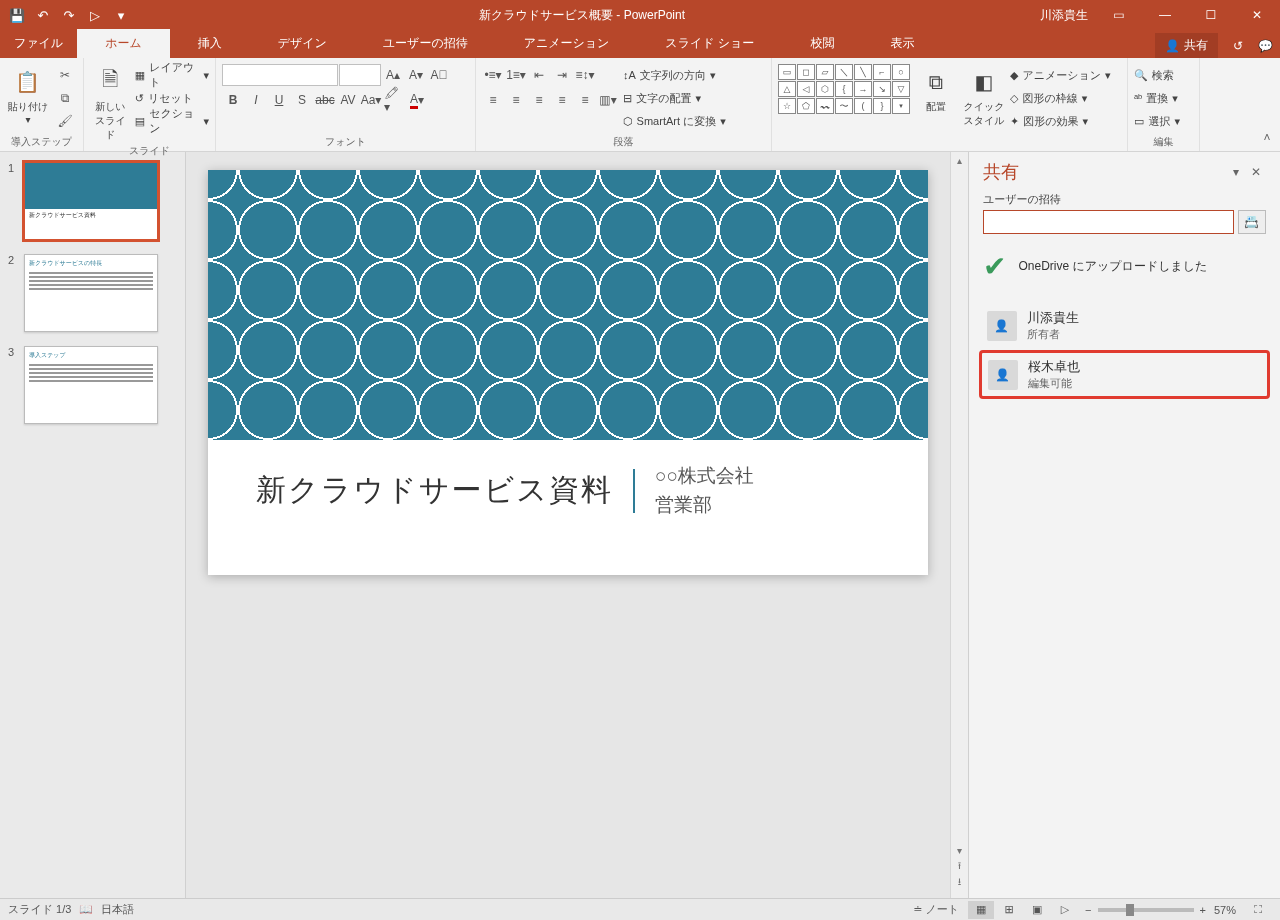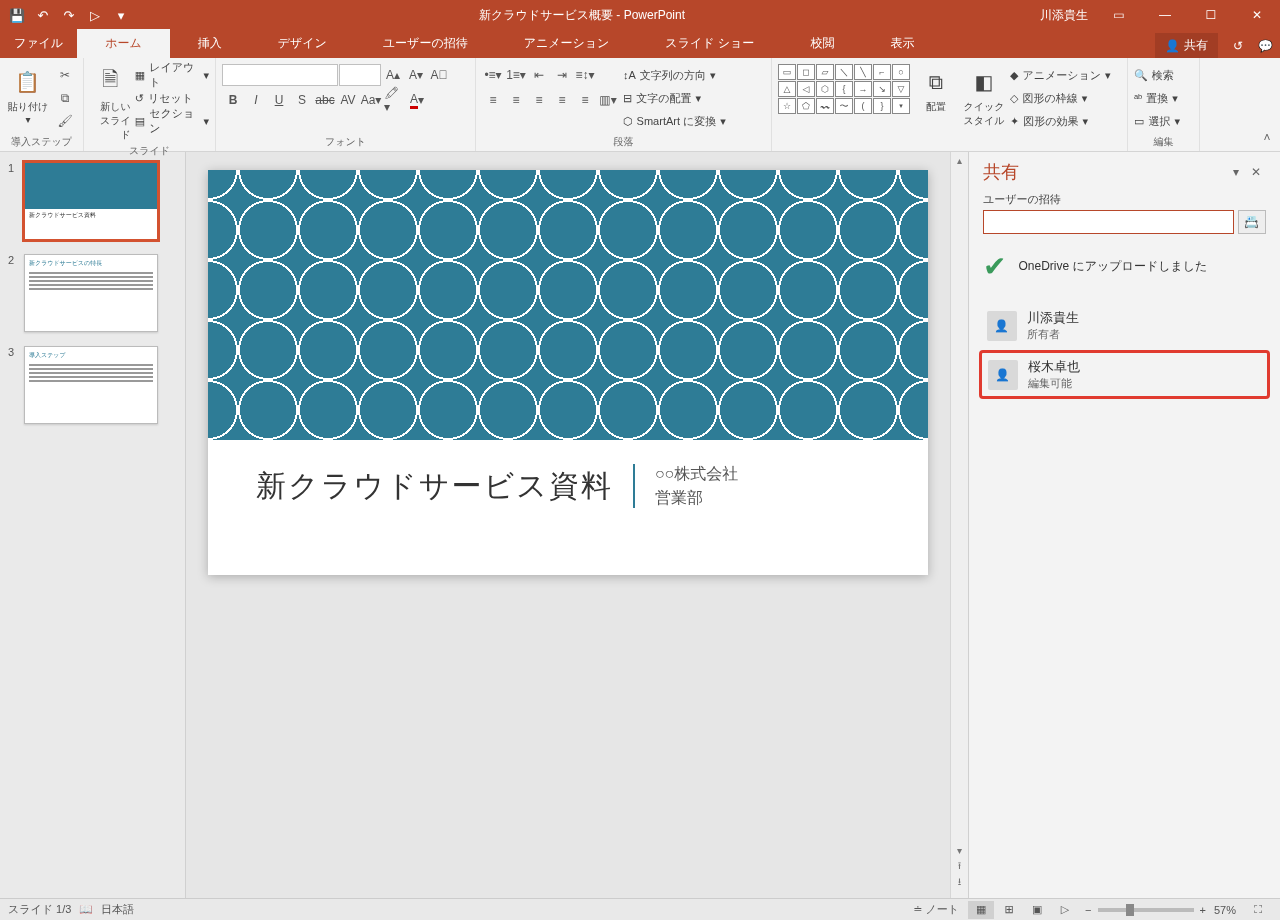--- a/index.html
+++ b/index.html
@@ -56,21 +56,21 @@
 .slide { width:720px; height:405px; background:#fff; box-shadow:0 2px 10px rgba(0,0,0,.25);}
 .slide .pattern { height:270px; background:#2e7c96; background-image:
   radial-gradient(circle at 0 0,transparent 28px,#fff 28px,#fff 30px,transparent 30px),
   radial-gradient(circle at 60px 0,transparent 28px,#fff 28px,#fff 30px,transparent 30px),
   radial-gradient(circle at 0 60px,transparent 28px,#fff 28px,#fff 30px,transparent 30px),
   radial-gradient(circle at 60px 60px,transparent 28px,#fff 28px,#fff 30px,transparent 30px);
   background-size:60px 60px;}
 .slide .titlearea { display:flex; align-items:center; padding:22px 48px; gap:20px;}
 .slide .st { font-size:30px; color:#333; letter-spacing:2px;}
 .slide .vl { width:2px; height:44px; background:#2e7c96;}
-.slide .sub { font-size:16px; color:#555; line-height:1.5;}
+.slide .sub { font-size:19px; color:#555; line-height:1.5;}
 
 
 .pane { width:312px; background:#f3f3f3; border-left:1px solid #d0d0d0; display:flex; flex-direction:column; padding:8px 14px 10px 14px; position:relative;}
 .pane-head { display:flex; align-items:center; justify-content:space-between; margin-bottom:8px;}
 .pane-title { color:#b7472a; font-size:18px;}
 .pane-head .pbtn { width:20px; height:20px; display:flex; align-items:center; justify-content:center; color:#666; cursor:pointer;}
 .pane-label { font-size:11px; color:#444; margin-bottom:3px;}
 .invite-row { display:flex; gap:4px; margin-bottom:16px;}
 .invite-input { flex:1; height:24px; border:1px solid #b7472a; background:#fff; padding:0 4px;}
 .contacts-btn { width:28px; height:24px; border:1px solid #bbb; background:#eee; display:flex; align-items:center; justify-content:center; cursor:pointer;}
@@ -143,21 +143,21 @@
         <div class="smbtn">🖌</div>
       </div>
     </div>
     <div class="group-label">導入ステップ</div>
   </div>
 
   <div class="group" style="width:132px">
     <div class="group-body">
       <div class="bigbtn">
         <div class="icon">🗎</div>
-        <span style="white-space:pre-line;text-align:right">新しい
+        <span style="white-space:pre-line;text-align:center">新しい
 スライド</span>
       </div>
       <div class="col">
         <div class="txtrow">▦ <span>レイアウト</span> ▾</div>
         <div class="txtrow">↺ <span>リセット</span></div>
         <div class="txtrow">▤ <span>セクション</span> ▾</div>
       </div>
     </div>
     <div class="group-label">スライド</div>
   </div>

